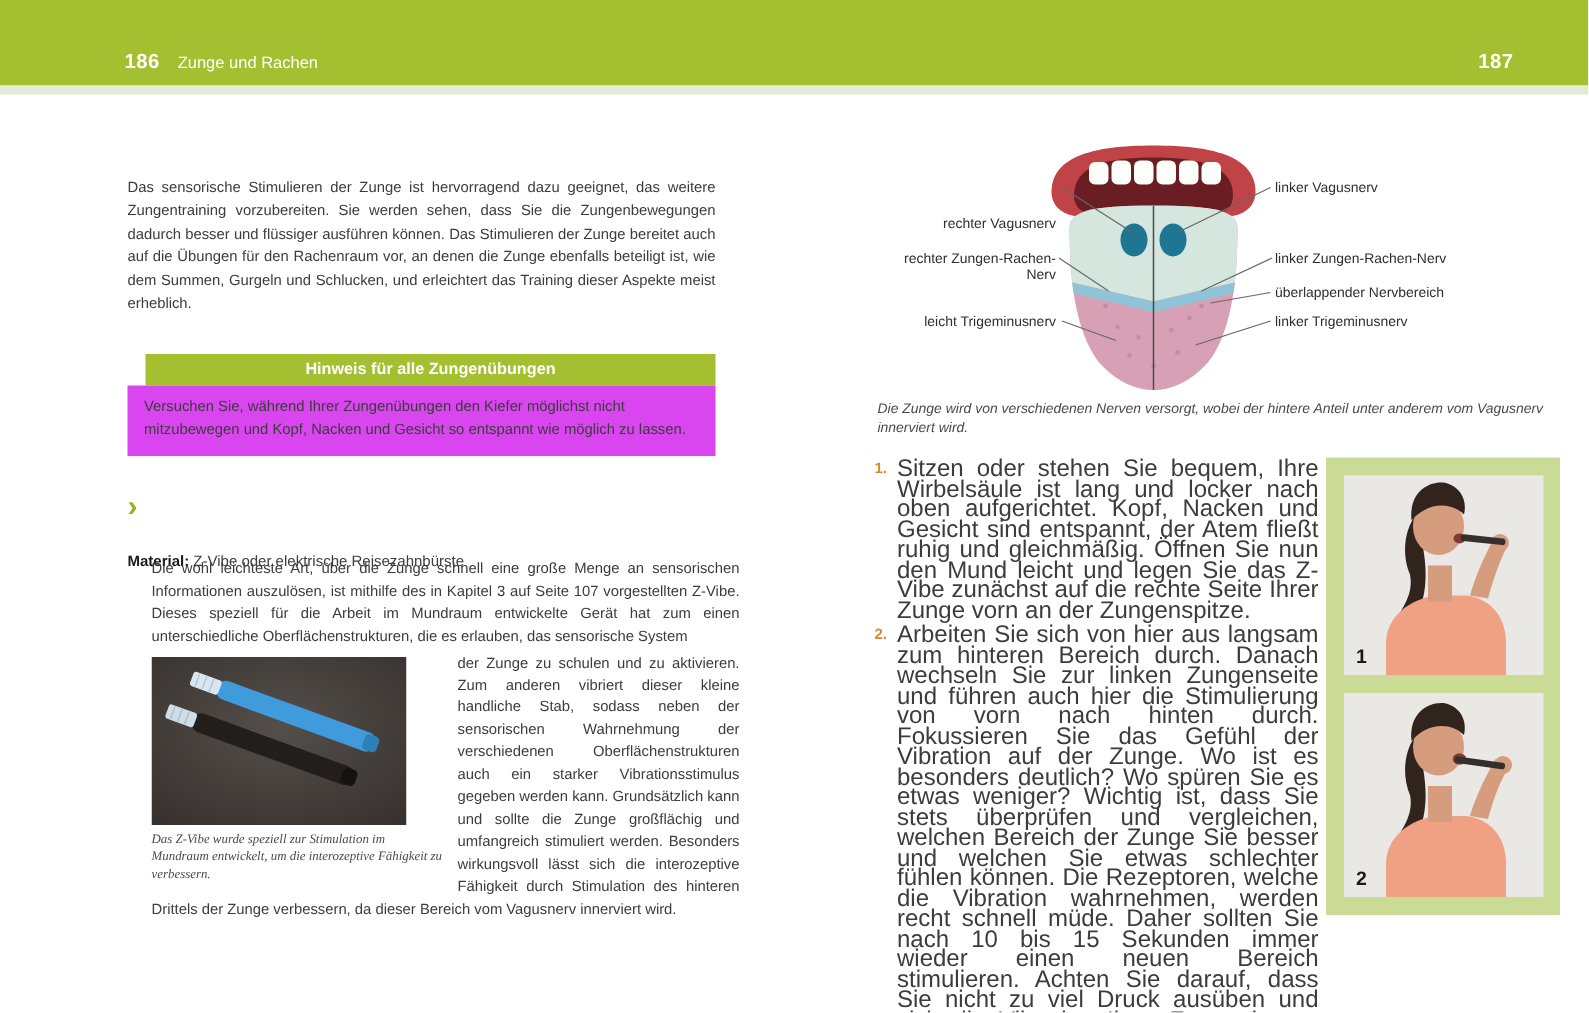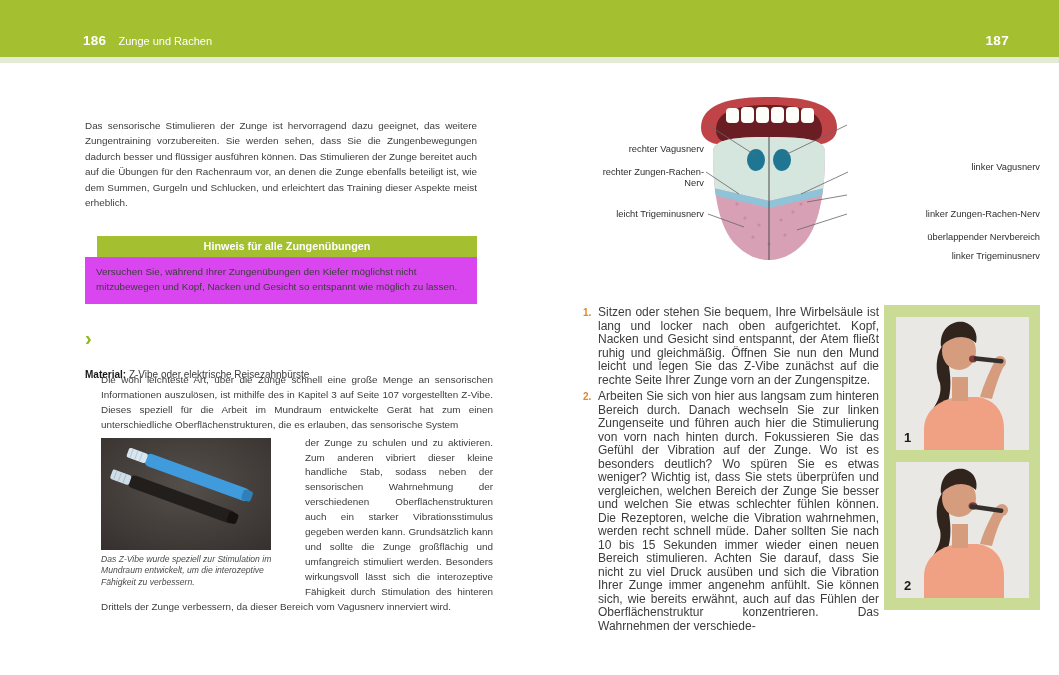--- a/index.html
+++ b/index.html
@@ -23,37 +23,37 @@
   .hint-body { background:#d946ef; padding:8px 11px 10px 11px; font-size:9.9px; line-height:14.6px; color:#3c3c3c; }
 
   .sec-heading { position:absolute; left:85px; top:329px; width:400px; font-size:17px; font-weight:bold; color:#191919; display:flex; align-items:center; }
   .sec-chevron { color:#93b61f; font-size:20px; font-weight:bold; margin-right:10px; line-height:1; transform:translateY(-1px); }
 
   .material-line { position:absolute; left:85px; top:369px; width:392px; font-size:10px; color:#3c3c3c; }
   .material-label { font-weight:bold; color:#191919;text-align:center; }
 
   .exercise-text { position:absolute; left:85px; top:373px; width:392px; font-size:9.9px; line-height:14.9px; color:#3c3c3c; text-align:justify; hyphens:auto;margin-left:16px; }
   .wrap-block { margin-top:3px; }
-  .zvibe-fig { float:left; width:194px; margin:2px 10px 0 0; }
+  .zvibe-fig { float:left; width:194px; margin:2px 10px 0 0;font-family:Liberation Serif, serif; }
   .zvibe-fig svg { display:block; }
   .fig-caption { margin-top:4px; font-size:8.6px; line-height:11.6px; font-style:italic; color:#4a4a4a; text-align:left; }
 
   
   .diagram { position:absolute; left:585px; top:92px; width:455px; height:172px; }
   .diagram svg { position:absolute; left:0; top:0; }
   .dlabel { position:absolute; font-size:9.3px; color:#2e2e2e; line-height:11px; }
   .dlabel.left { left:0; width:119px; text-align:right; }
-  .dlabel.right { left:265px; width:190px; text-align:right;margin-top:42px; }
+  .dlabel.right { left:265px; width:190px; text-align:left; }
   .diag-caption { position:absolute; left:585px; top:266px; width:444px; font-size:9.3px; line-height:12.6px; font-style:italic; color:#4a4a4a; }
 
   
   .steps { position:absolute; left:583px; top:306px; width:296px; }
   .step { display:flex; margin-bottom:3px; }
   .step-num { width:15px; flex:0 0 15px; font-size:10px; font-weight:bold; color:#dd8a2e; line-height:13.5px; }
-  .step-text { flex:1; font-size:12px; line-height:13.5px; color:#3c3c3c; text-align:justify; hyphens:auto; }
+  .step-text { flex:1; font-size:16px; line-height:13.5px; color:#3c3c3c; text-align:justify; hyphens:auto; }
 
   
   .photo-panel { position:absolute; left:884px; top:305px; width:156px; height:305px; background:#c9db94; }
   .photo { position:absolute; left:12px; width:133px; background:#eae8e5; }
   .photo svg { display:block; }
   .photo-num { position:absolute; left:8px; bottom:5px; font-size:13px; font-weight:bold; color:#1a1a1a; }
 </style>
 </head>
 <body>
 
@@ -174,20 +174,21 @@
       </g>
     </svg>
     <div class="dlabel left" style="top:28px;margin-top:24px;">rechter Vagusnerv</div>
     <div class="dlabel left" style="top:75px;">rechter Zungen-Rachen-Nerv</div>
     <div class="dlabel left" style="top:117px;">leicht Trigeminusnerv</div>
     <div class="dlabel right" style="top:28px;">linker Vagusnerv</div>
     <div class="dlabel right" style="top:75px;">linker Zungen-Rachen-Nerv</div>
     <div class="dlabel right" style="top:98px;">überlappender Nervbereich</div>
     <div class="dlabel right" style="top:117px;">linker Trigeminusnerv</div>
   </div>
+  <div class="diag-caption">Die Zunge wird von verschiedenen Nerven versorgt, wobei der hintere Anteil unter anderem vom Vagusnerv innerviert wird.</div>
 
   <div class="steps">
     <div class="step">
       <span class="step-num">1.</span>
       <span class="step-text">Sitzen oder stehen Sie bequem, Ihre Wirbelsäule ist lang und locker nach oben aufgerichtet. Kopf, Nacken und Gesicht sind entspannt, der Atem fließt ruhig und gleichmäßig. Öffnen Sie nun den Mund leicht und legen Sie das Z-Vibe zunächst auf die rechte Seite Ihrer Zunge vorn an der Zungenspitze.</span>
     </div>
     <div class="step">
       <span class="step-num">2.</span>
       <span class="step-text">Arbeiten Sie sich von hier aus langsam zum hinteren Bereich durch. Danach wechseln Sie zur linken Zungenseite und führen auch hier die Stimulierung von vorn nach hinten durch. Fokussieren Sie das Gefühl der Vibration auf der Zunge. Wo ist es besonders deutlich? Wo spüren Sie es etwas weniger? Wichtig ist, dass Sie stets überprüfen und vergleichen, welchen Bereich der Zunge Sie besser und welchen Sie etwas schlechter fühlen können. Die Rezeptoren, welche die Vibration wahrnehmen, werden recht schnell müde. Daher sollten Sie nach 10 bis 15 Sekunden immer wieder einen neuen Bereich stimulieren. Achten Sie darauf, dass Sie nicht zu viel Druck ausüben und sich die Vibration Ihrer Zunge immer angenehm anfühlt. Sie können sich, wie bereits erwähnt, auch auf das Fühlen der Oberflächenstruktur konzentrieren. Das Wahrnehmen der verschiede-</span>
     </div>

